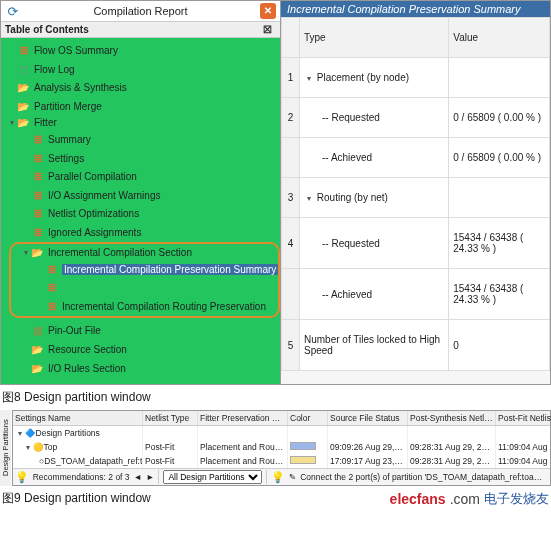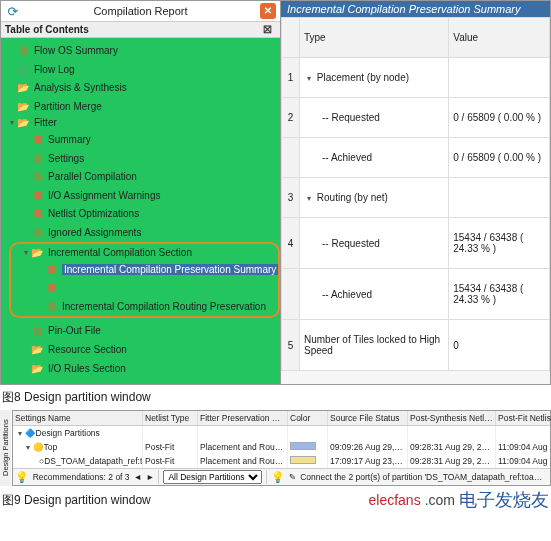--- a/index.html
+++ b/index.html
@@ -57,23 +57,23 @@
   .swatch.yellow { background: #f2e08f; }
   .fig9-footer { display: flex; align-items: center; border-top: 1px solid #ccc; background: #f5f5f5; padding: 1px 2px; gap: 4px; font-size: 8.5px; }
   .fig9-footer .lamp { color: #f2c200; font-size: 11px; }
   .fig9-footer .sep { width: 1px; background: #ccc; align-self: stretch; }
   .fig9-footer select { font-size: 8.5px; }
   .fig9-footer .msg { flex: 1; overflow: hidden; text-overflow: ellipsis; white-space: nowrap; }
   .side-tab { position: absolute; left: -1px; top: 0; bottom: 0; width: 12px; writing-mode: vertical-rl; transform: rotate(180deg); font-size: 7.5px; background:#f0f0f0; border-right:1px solid #ccc; display:flex; align-items:center; justify-content:center; }
   .fig9-wrap { position: relative; padding-left: 12px; }
   
   .logo-row { display:flex; align-items:center; gap:4px; padding: 2px 2px; }
-  .logo-row .elecfans { color:#c8232c; font-weight:normal; font-size:14px; }
+  .logo-row .elecfans { color:#c8232c; font-weight:bold; font-size:14px; }
   .logo-row .dotcom { color:#444; font-size:14px; }
-  .logo-row .cn { color:#2a5aa0; font-size:18px; }
+  .logo-row .cn { color:#2a5aa0; font-size:13px; }
 </style>
 </head>
 <body>
 
 <div class="fig8">
   <div class="left-pane">
     <div class="pane-header">
       <span class="refresh-icon">⟳</span>
       <span class="spacer"></span>
       <span>Compilation Report</span>

